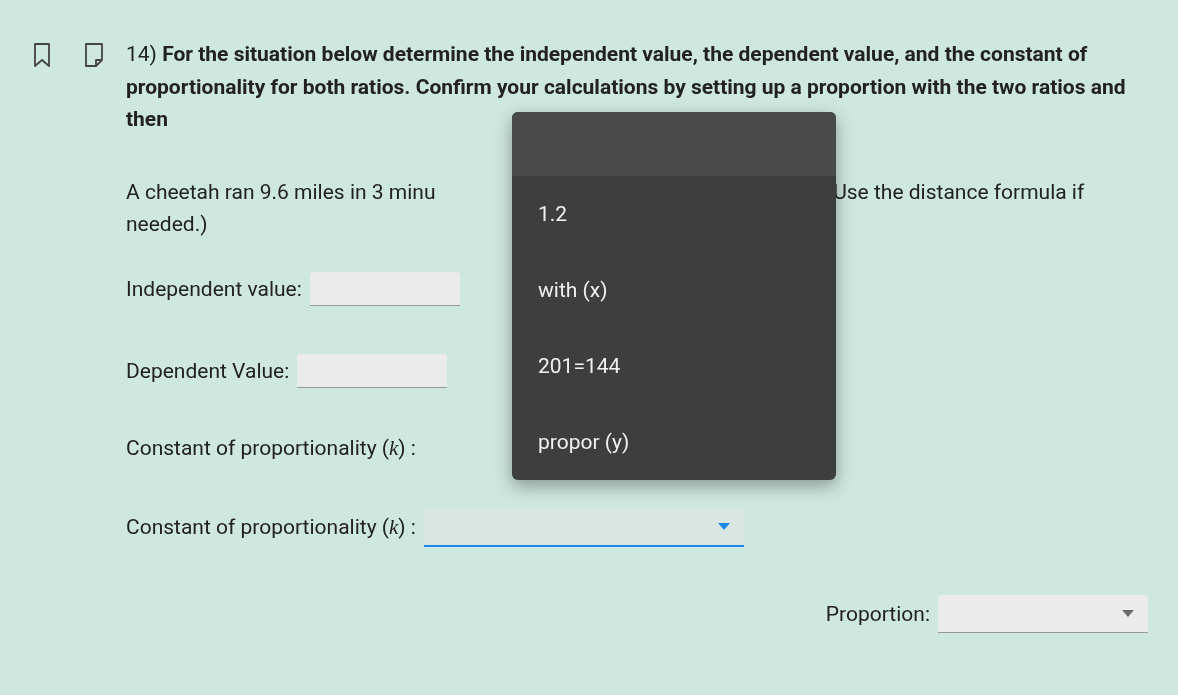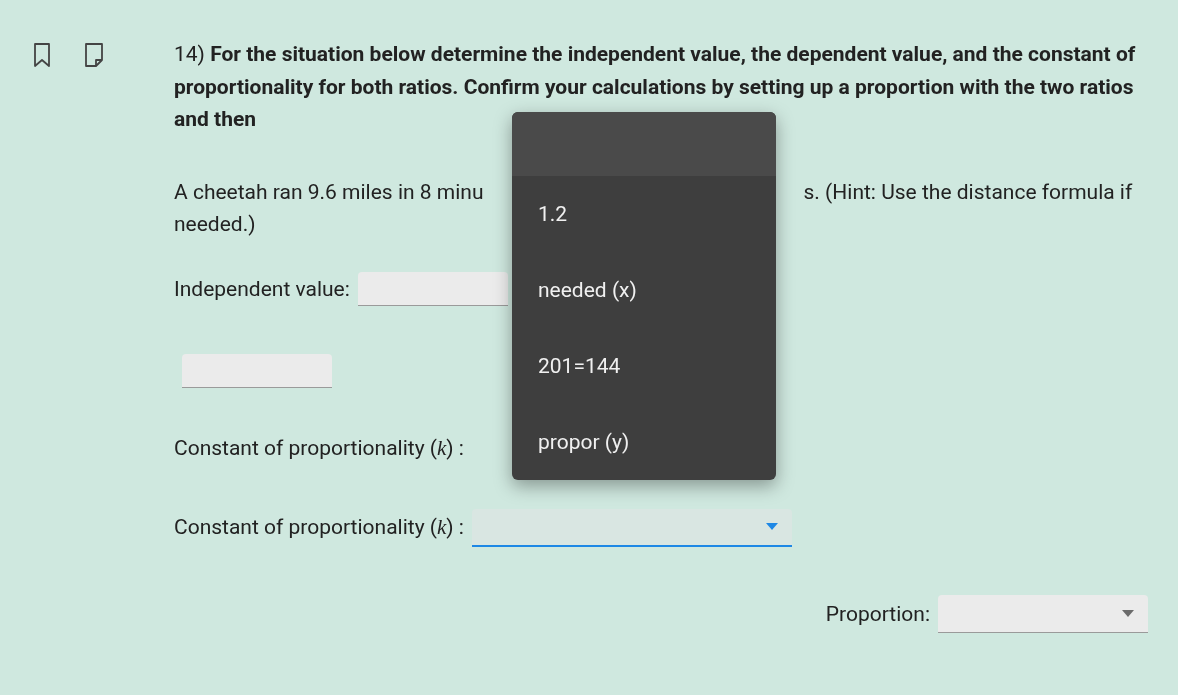--- a/index.html
+++ b/index.html
@@ -10,21 +10,20 @@
     font-family: -apple-system, BlinkMacSystemFont, "Segoe UI", Roboto, Helvetica, Arial, sans-serif;
     font-size: 21px;
     color: #222;
     overflow: hidden;
     position: relative;
   }
   .page {
     padding: 38px 30px 0 30px;
     display: flex;
     align-items: flex-start;
-    gap: 48px;
   }
   .icon-col {
     display: flex;
     gap: 28px;
     padding-top: 2px;
   }
   .icon {
     width: 24px;
     height: 30px;
     display: flex;
@@ -88,21 +87,21 @@
     border-right: 6px solid transparent;
     border-top: 7px solid #6b6b6b;
   }
   .select.active .caret { border-top-color: #1e88e5; }
 
   
   .dropdown {
     position: absolute;
     left: 512px;
     top: 112px;
-    width: 264px;
+    width: 324px;
     background: #3e3e3e;
     border-radius: 6px;
     box-shadow: 0 6px 18px rgba(0,0,0,0.35);
     color: #f0f0f0;
     overflow: hidden;
     z-index: 10;
   }
   .dropdown .dd-header {
     height: 64px;
     background: #4a4a4a;
@@ -131,30 +130,31 @@
     </span>
   </div>
 
   <div class="content">
     <div class="question-text">
       <span class="qnum">14)</span>
       <span>For the situation below determine the independent value, the dependent value, and the constant of proportionality for both ratios. Confirm your calculations by setting up a propor­tion with the two ratios and then</span>
     </div>
 
     <div class="body-text">
-      <span>A cheetah ran 9.6 miles in 8 minu</span><span style="display:inline-block;width:320px;"></span><span>s. (Hint: Use the distance for­mula if needed.)</span>
+      <span>A cheetah ran 9.6 miles in 3 minu</span><span style="display:inline-block;width:320px;"></span><span>s. (Hint: Use the distance for­mula if needed.)</span>
     </div>
 
     <div class="fields">
       <div class="row">
         <span class="lbl">Independent value:</span>
         <span class="text-input w1"></span>
       </div>
 
       <div class="row">
+        <span class="lbl">Dependent Value:</span>
         <span class="text-input w1"></span>
       </div>
 
       <div class="row">
         <span class="lbl">
           <span>Constant of proportionality (</span><span class="italic-k">k</span><span>) :</span>
         </span>
       </div>
 
       <div class="row">
@@ -172,16 +172,16 @@
           <span class="caret"></span>
         </span>
       </div>
     </div>
   </div>
 </div>
 
 <div class="dropdown">
   <div class="dd-header"></div>
   <div class="dd-item">1.2</div>
-  <div class="dd-item">needed (x)</div>
+  <div class="dd-item">with (x)</div>
   <div class="dd-item">201=144</div>
   <div class="dd-item">propor (y)</div>
 </div>
 
 </body></html>

